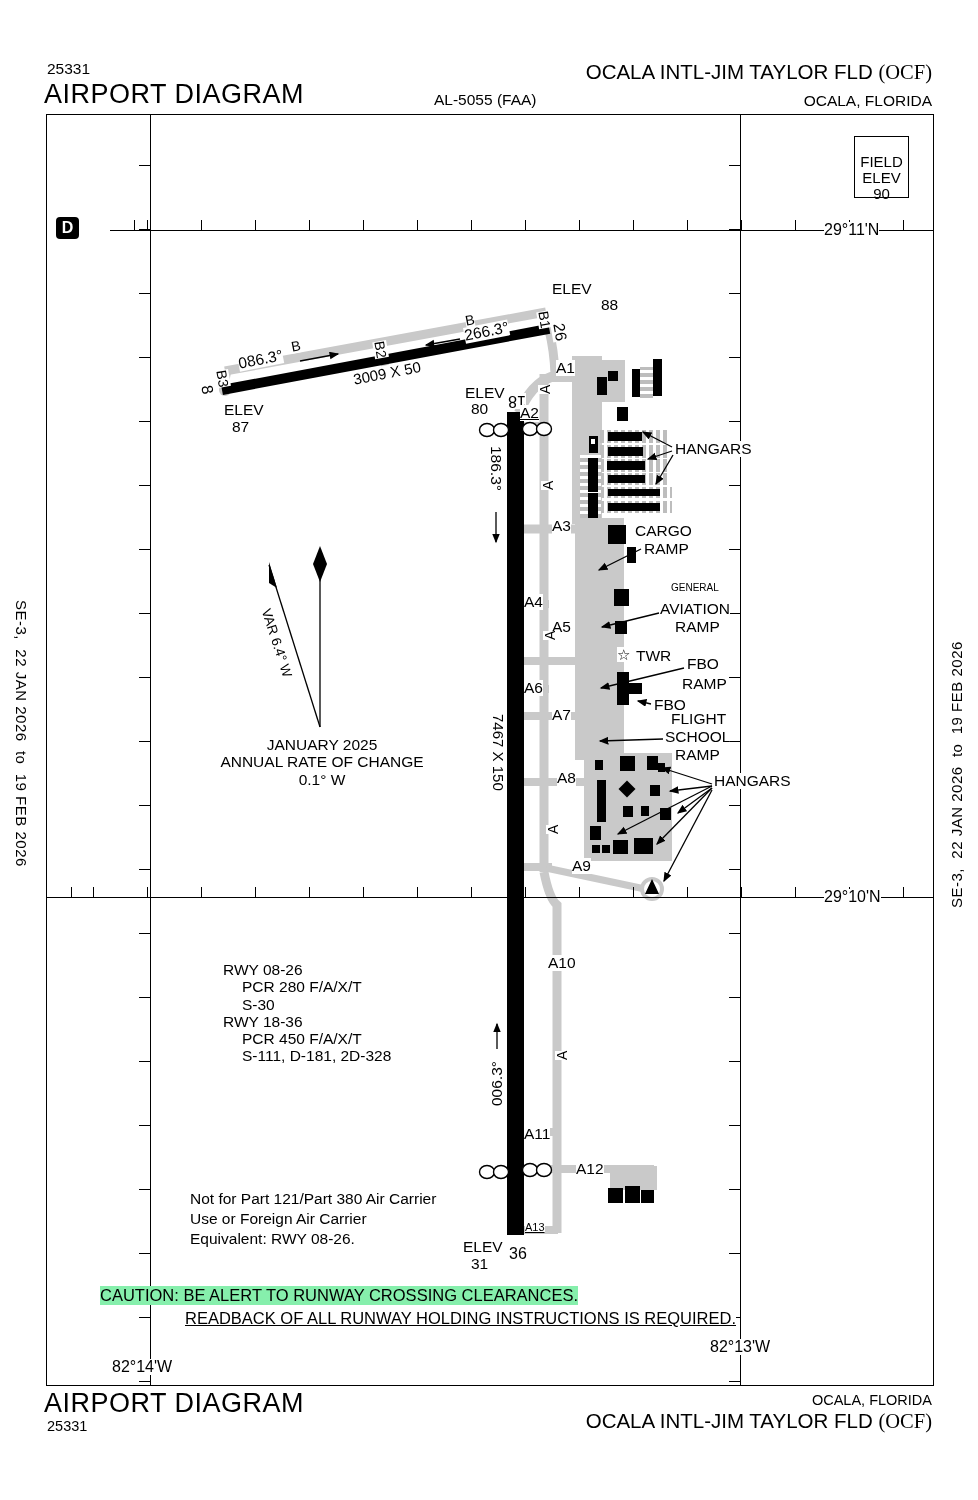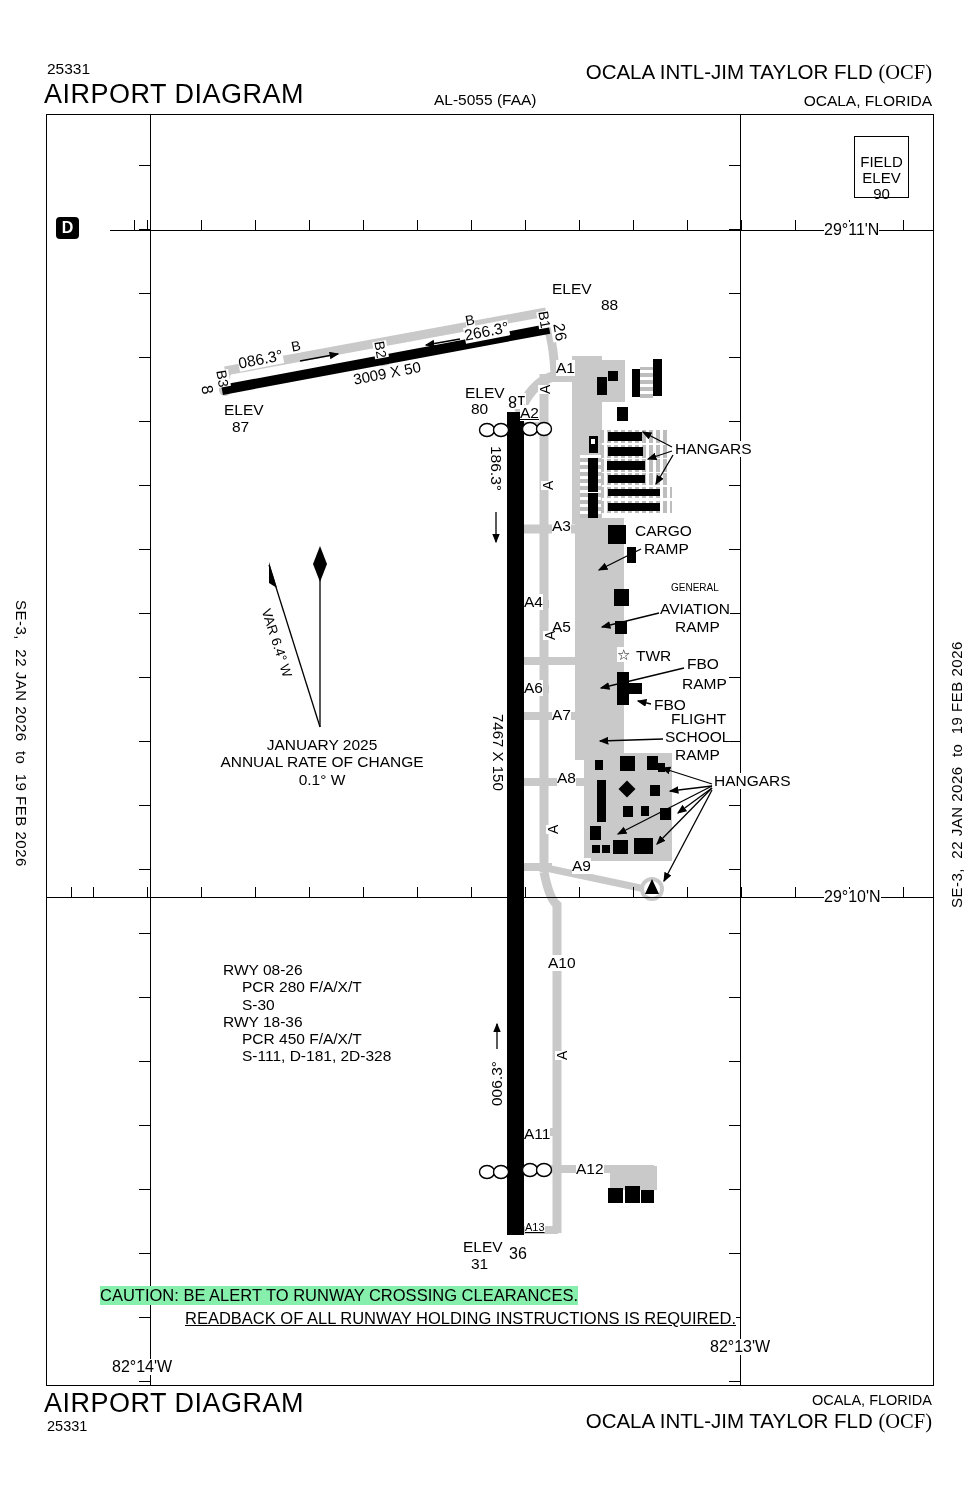--- a/index.html
+++ b/index.html
@@ -276,20 +276,25 @@
 
   <div class="note" style="left:223px;top:961px;">
     <div>RWY 08-26</div>
     <div class="indent">PCR 280 F/A/X/T</div>
     <div class="indent">S-30</div>
     <div>RWY 18-36</div>
     <div class="indent">PCR 450 F/A/X/T</div>
     <div class="indent">S-111, D-181, 2D-328</div>
   </div>
 
+  <div class="note" style="left:190px;top:1189px;line-height:20px;">
+    <div>Not for Part 121/Part 380 Air Carrier</div>
+    <div>Use or Foreign Air Carrier</div>
+    <div>Equivalent: RWY 08-26.</div>
+  </div>
 
   <div class="caution1" style="background:#86efac;">CAUTION: BE ALERT TO RUNWAY CROSSING CLEARANCES.</div>
   <div class="caution2" style="background:#fff;">READBACK OF ALL RUNWAY HOLDING INSTRUCTIONS IS REQUIRED.</div>
 
   <div class="abs hdr-big" style="left:44px;top:1388px;">AIRPORT DIAGRAM</div>
   <div class="abs" style="left:47px;top:1418px;font-size:14.5px;">25331</div>
   <div class="abs right" style="left:630px;top:1392px;width:302px;font-size:14.5px;">OCALA, FLORIDA</div>
   <div class="abs right" style="left:430px;top:1409px;width:502px;font-size:20.5px;"><span>OCALA INTL-JIM TAYLOR FLD</span>&nbsp;<span class="serif">(OCF)</span></div>
 
 </div>

